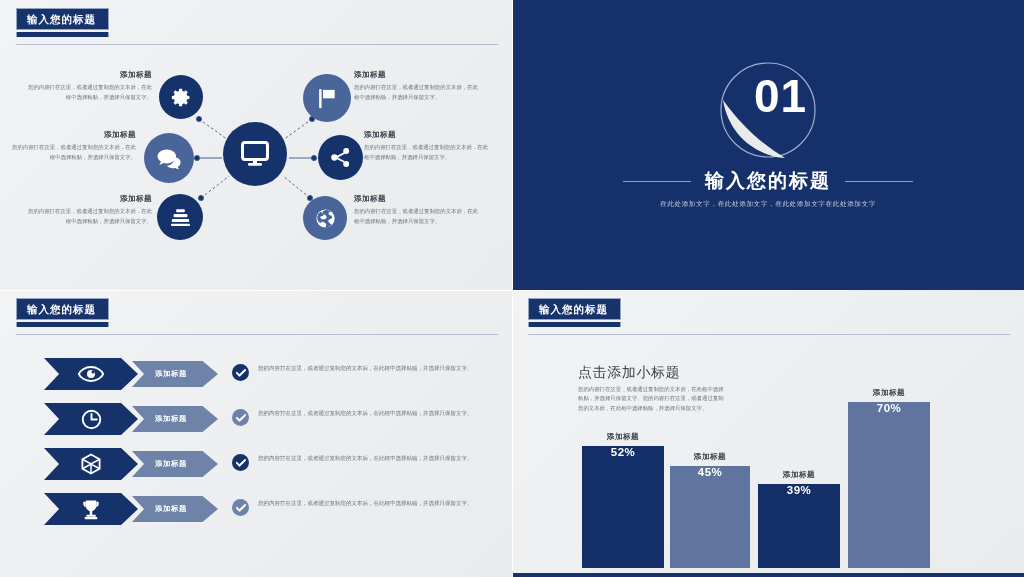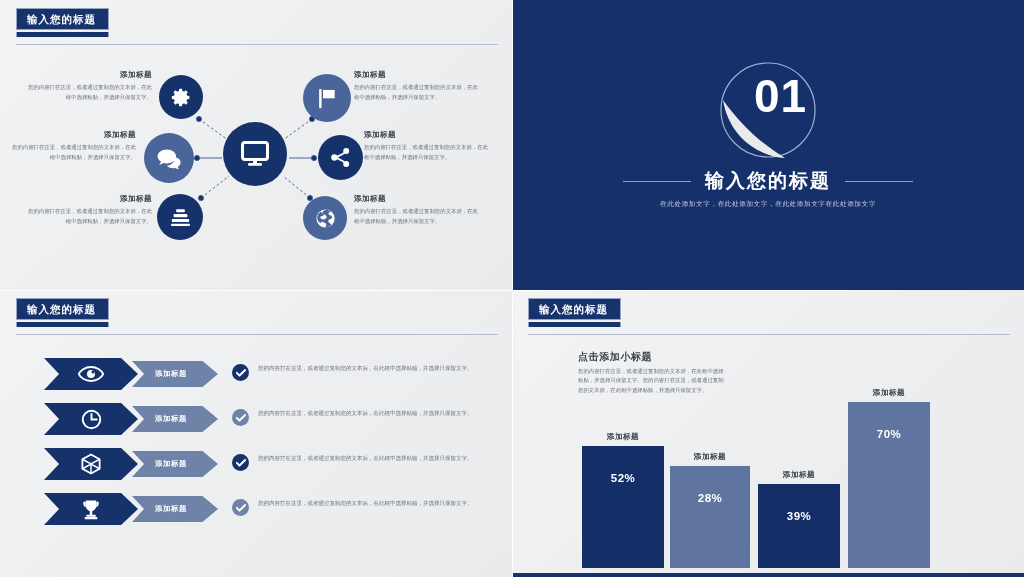--- a/index.html
+++ b/index.html
@@ -131,39 +131,38 @@
   .chk-dark { background: #16326b; }
   .chk-light { background: #6f82a8; }
   .chv-desc .d-text {
     font-size: 5.5px; line-height: 1.9; color: #6a6f77;
   }
 
   
   .chart { position: absolute; left: 0; top: 0; right: 0; bottom: 0; }
   .chart-head { position: absolute; left: 66px; top: 350px; width: 150px; }
   .chart-head .ch-t {
-    font-size: 10px; font-weight: bold; color: #3b424c; letter-spacing: .6px;
-    display: block; margin-bottom: 3px;
+    font-size: 14px; font-weight: normal; color: #3b424c; letter-spacing: .6px;
+    display: block; margin-bottom: 3px; margin-top: 14px;
   }
   .chart-head .ch-b {
     font-size: 5.4px; line-height: 1.75; color: #6a6f77; display: block;
   }
   .bars { position: absolute; left: 70px; bottom: 9px; width: 380px; height: 210px; }
   .bar-col {
     position: absolute; bottom: 0;
     display: flex; flex-direction: column; align-items: center;
   }
   .bar-cap {
     font-size: 7.6px; font-weight: bold; color: #3b424c;
     letter-spacing: .5px; margin-bottom: 4px; white-space: nowrap;
   }
   .bar-rect {
     width: 100%;
     display: flex; align-items: flex-start; justify-content: center;
-    padding-top: 26px;
   }
   .bar-val { color: #ffffff; font-size: 11.5px; font-weight: bold; letter-spacing: .5px; }
   .b-dark { background: #142f68; }
   .b-light { background: #5f759f; }
 
   .bottom-strip {
     position: absolute; left: 0; right: 0; bottom: 0; height: 4px;
     background: #16326b;
   }
   .sep-v { position: absolute; left: 512px; top: 0; bottom: 0; width: 1px; background: #ffffff; }
@@ -404,21 +403,21 @@
         <div class="bar-col" style="left:0px; width:82px; height:136px;">
           <div class="bar-cap">添加标题</div>
           <div class="bar-rect b-dark" style="flex:1 1 auto;">
             <span class="bar-val">52%</span>
           </div>
         </div>
 
         <div class="bar-col" style="left:88px; width:80px; height:116px;">
           <div class="bar-cap">添加标题</div>
           <div class="bar-rect b-light" style="flex:1 1 auto;">
-            <span class="bar-val">28%</span>
+            <span class="bar-val">45%</span>
           </div>
         </div>
 
         <div class="bar-col" style="left:176px; width:82px; height:98px;">
           <div class="bar-cap">添加标题</div>
           <div class="bar-rect b-dark" style="flex:1 1 auto;">
             <span class="bar-val">39%</span>
           </div>
         </div>
 

